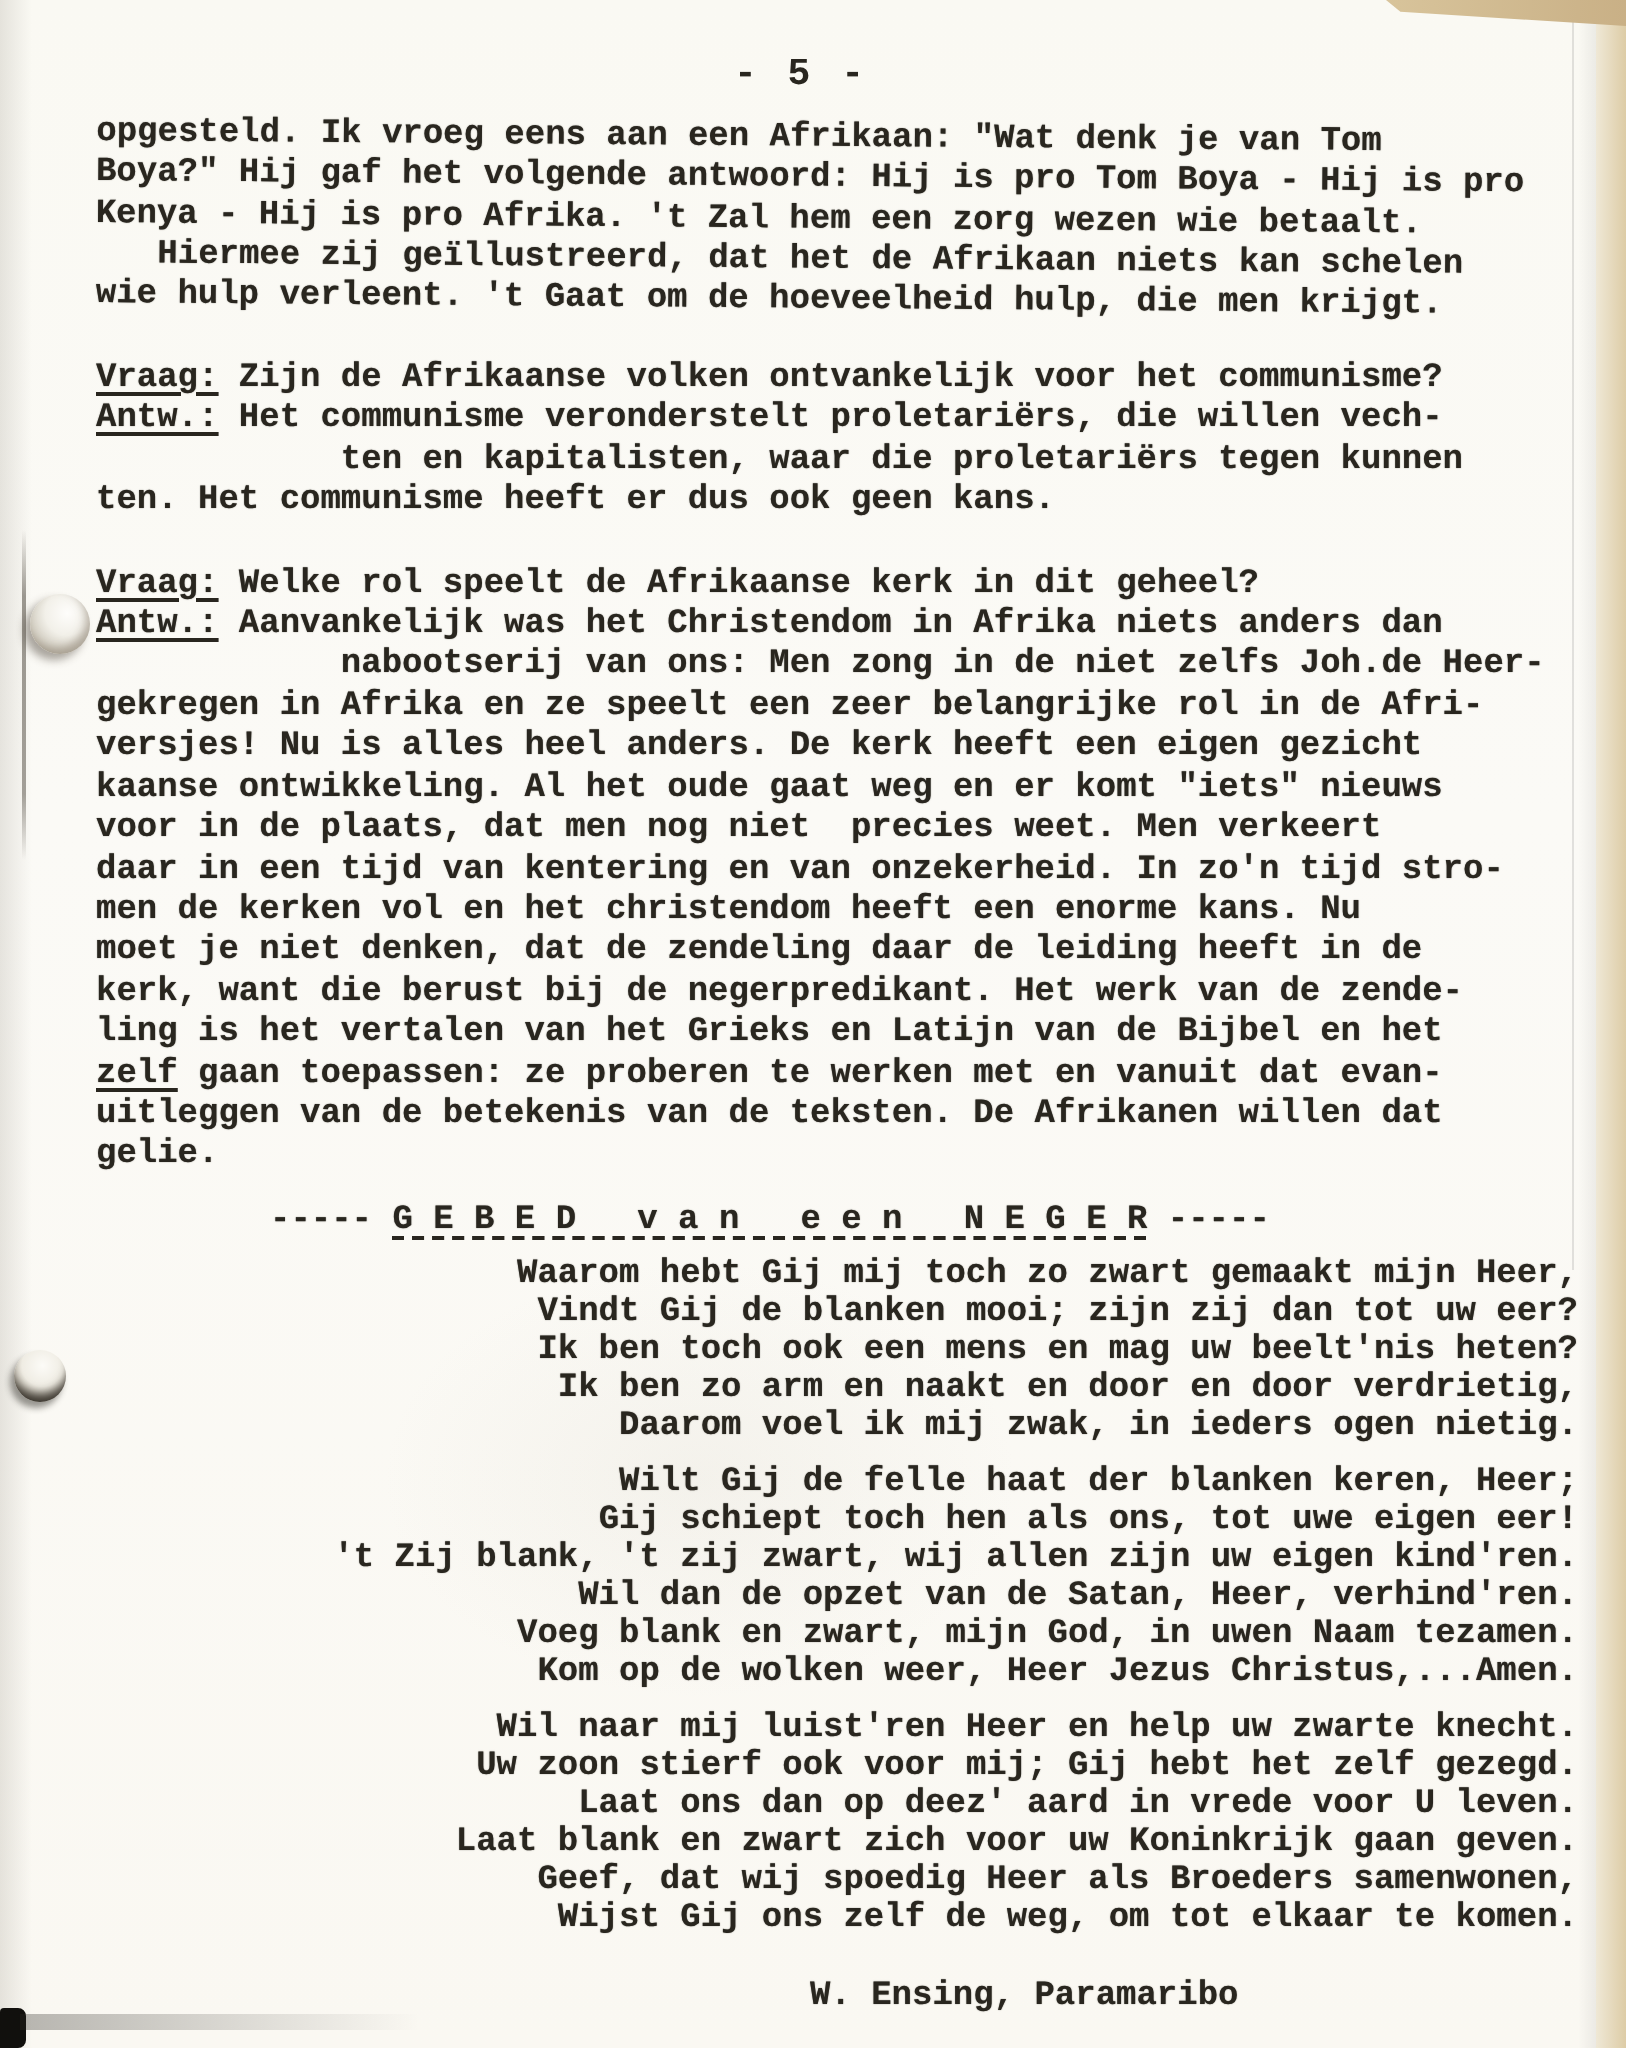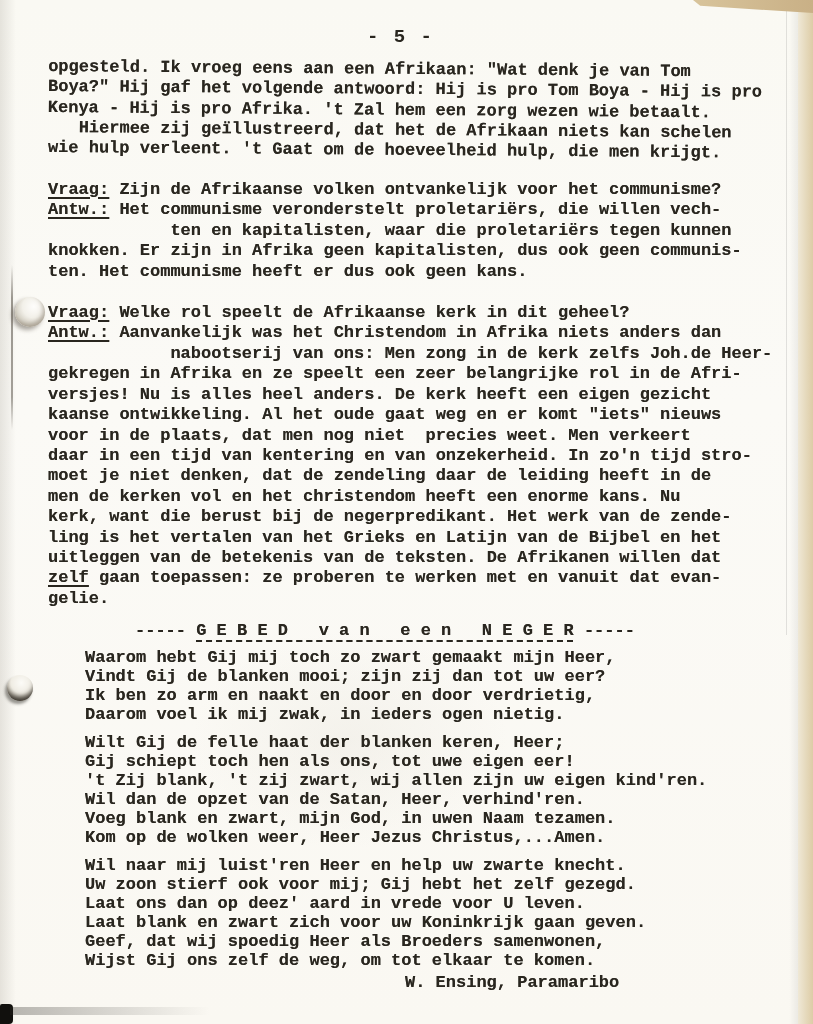--- a/index.html
+++ b/index.html
@@ -23,28 +23,28 @@
   #body-blocks .block:nth-child(2){transform:rotate(0.45deg);transform-origin:0 50%;}
   .u{text-decoration-line:underline;text-underline-offset:3px;text-decoration-thickness:1.6px;}
   .poem-title{
     margin-top:12px;margin-left:87px;font-size:17px;font-weight:700;white-space:pre;
     text-shadow:0 0 0.6px rgba(41,38,31,0.65);
   }
   .poem-title .u-dash{
     text-decoration-line:underline;text-decoration-style:dashed;
     text-underline-offset:5px;text-decoration-thickness:2px;text-align:right;
   }
-  .stanza{margin-left:37px;margin-top:9px;}
+  .stanza{margin-left:37px;margin-top:9px;text-align:right;}
   #poem-stanzas .stanza:first-child{margin-top:8px;}
   .poem-line{
     white-space:pre;font-size:17px;line-height:19px;font-weight:600;
     text-shadow:0 0 0.6px rgba(41,38,31,0.65);
   }
   .signature{
-    margin-left:357px;margin-top:3px;font-size:17px;font-weight:600;white-space:pre;
+    margin-left:357px;margin-top:20px;font-size:17px;font-weight:600;white-space:pre;
     text-shadow:0 0 0.6px rgba(41,38,31,0.65);
   }
   
   .edge-left{position:absolute;left:0;top:0;bottom:0;width:16px;
     background:linear-gradient(to right,rgba(130,124,112,0.18),rgba(130,124,112,0));}
   .crease-left{position:absolute;left:11px;top:265px;height:165px;width:2px;
     background:linear-gradient(to bottom,rgba(80,74,64,0),rgba(80,74,64,0.55) 20%,rgba(80,74,64,0.5) 80%,rgba(80,74,64,0));}
   .edge-right{position:absolute;right:0;top:0;bottom:0;width:15px;
     background:linear-gradient(to right,#efe8d6,#ddcca6);}
   .edge-right-shade{position:absolute;right:15px;top:0;bottom:0;width:9px;
@@ -95,50 +95,50 @@
         <div class="block">
           <div class="line"><span>   Hiermee zij geïllustreerd, dat het de Afrikaan niets kan schelen</span></div>
           <div class="line"><span>wie hulp verleent. 't Gaat om de hoeveelheid hulp, die men krijgt.</span></div>
         </div>
         <div class="block gap">
           <div class="line"><span class="u">Vraag:</span><span> Zijn de Afrikaanse volken ontvankelijk voor het communisme?</span></div>
         </div>
         <div class="block">
           <div class="line"><span class="u">Antw.:</span><span> Het communisme veronderstelt proletariërs, die willen vech-</span></div>
           <div class="line"><span>            ten en kapitalisten, waar die proletariërs tegen kunnen</span></div>
-          <div class="line"><span>knokken. Er zijn in Afrika geen kapitalisten, dus ook geen communis-</span></div>
           <div class="line"><span>ten. Het communisme heeft er dus ook geen kans.</span></div>
         </div>
         <div class="block gap">
           <div class="line"><span class="u">Vraag:</span><span> Welke rol speelt de Afrikaanse kerk in dit geheel?</span></div>
         </div>
         <div class="block">
           <div class="line"><span class="u">Antw.:</span><span> Aanvankelijk was het Christendom in Afrika niets anders dan</span></div>
-          <div class="line"><span>            nabootserij van ons: Men zong in de kerk zelfs Joh.de Heer-</span></div>
+          <div class="line"><span>            nabootserij van ons: Men zong in de niet zelfs Joh.de Heer-</span></div>
           <div class="line"><span>gekregen in Afrika en ze speelt een zeer belangrijke rol in de Afri-</span></div>
           <div class="line"><span>versjes! Nu is alles heel anders. De kerk heeft een eigen gezicht</span></div>
           <div class="line"><span>kaanse ontwikkeling. Al het oude gaat weg en er komt "iets" nieuws</span></div>
           <div class="line"><span>voor in de plaats, dat men nog niet  precies weet. Men verkeert</span></div>
           <div class="line"><span>daar in een tijd van kentering en van onzekerheid. In zo'n tijd stro-</span></div>
+          <div class="line"><span>men de kerken vol en het christendom heeft een enorme kans. Nu</span></div>
           <div class="line"><span>moet je niet denken, dat de zendeling daar de leiding heeft in de</span></div>
-          <div class="line"><span>men de kerken vol en het christendom heeft een enorme kans. Nu</span></div>
           <div class="line"><span>kerk, want die berust bij de negerpredikant. Het werk van de zende-</span></div>
           <div class="line"><span>ling is het vertalen van het Grieks en Latijn van de Bijbel en het</span></div>
+          <div class="line"><span class="u">zelf</span><span> gaan toepassen: ze proberen te werken met en vanuit dat evan-</span></div>
           <div class="line"><span>uitleggen van de betekenis van de teksten. De Afrikanen willen dat</span></div>
-          <div class="line"><span class="u">zelf</span><span> gaan toepassen: ze proberen te werken met en vanuit dat evan-</span></div>
           <div class="line"><span>gelie.</span></div>
         </div>
       </div>
 
     <div class="poem-title"><span>----- </span><span class="u-dash">G E B E D   v a n   e e n   N E G E R</span><span> -----</span></div>
 
     <div id="poem-stanzas">
         <div class="stanza">
           <div class="poem-line">Waarom hebt Gij mij toch zo zwart gemaakt mijn Heer,</div>
           <div class="poem-line">Vindt Gij de blanken mooi; zijn zij dan tot uw eer?</div>
+          <div class="poem-line">Ik ben toch ook een mens en mag uw beelt'nis heten?</div>
           <div class="poem-line">Ik ben zo arm en naakt en door en door verdrietig,</div>
           <div class="poem-line">Daarom voel ik mij zwak, in ieders ogen nietig.</div>
         </div>
         <div class="stanza">
           <div class="poem-line">Wilt Gij de felle haat der blanken keren, Heer;</div>
           <div class="poem-line">Gij schiept toch hen als ons, tot uwe eigen eer!</div>
           <div class="poem-line">'t Zij blank, 't zij zwart, wij allen zijn uw eigen kind'ren.</div>
           <div class="poem-line">Wil dan de opzet van de Satan, Heer, verhind'ren.</div>
           <div class="poem-line">Voeg blank en zwart, mijn God, in uwen Naam tezamen.</div>
           <div class="poem-line">Kom op de wolken weer, Heer Jezus Christus,...Amen.</div>

